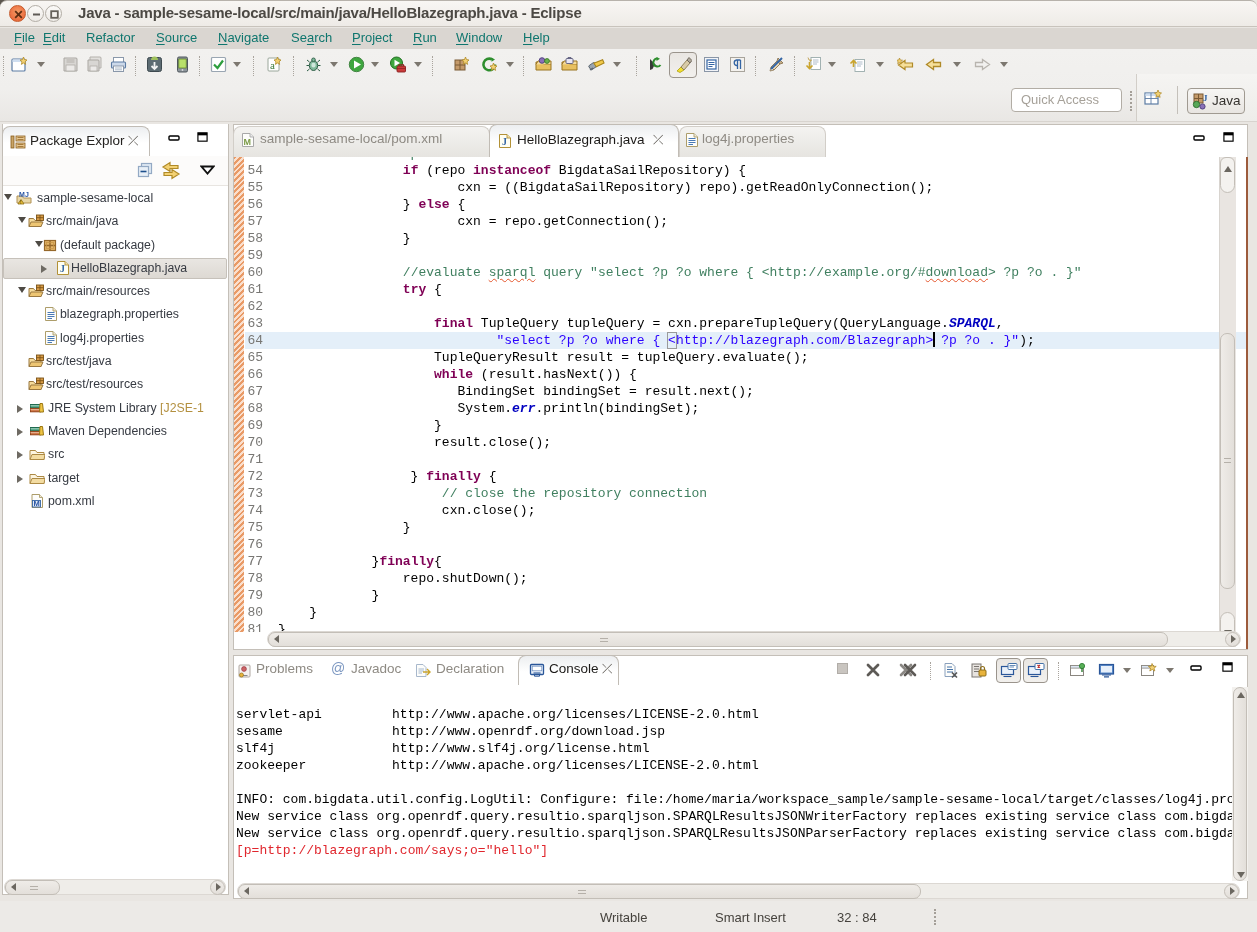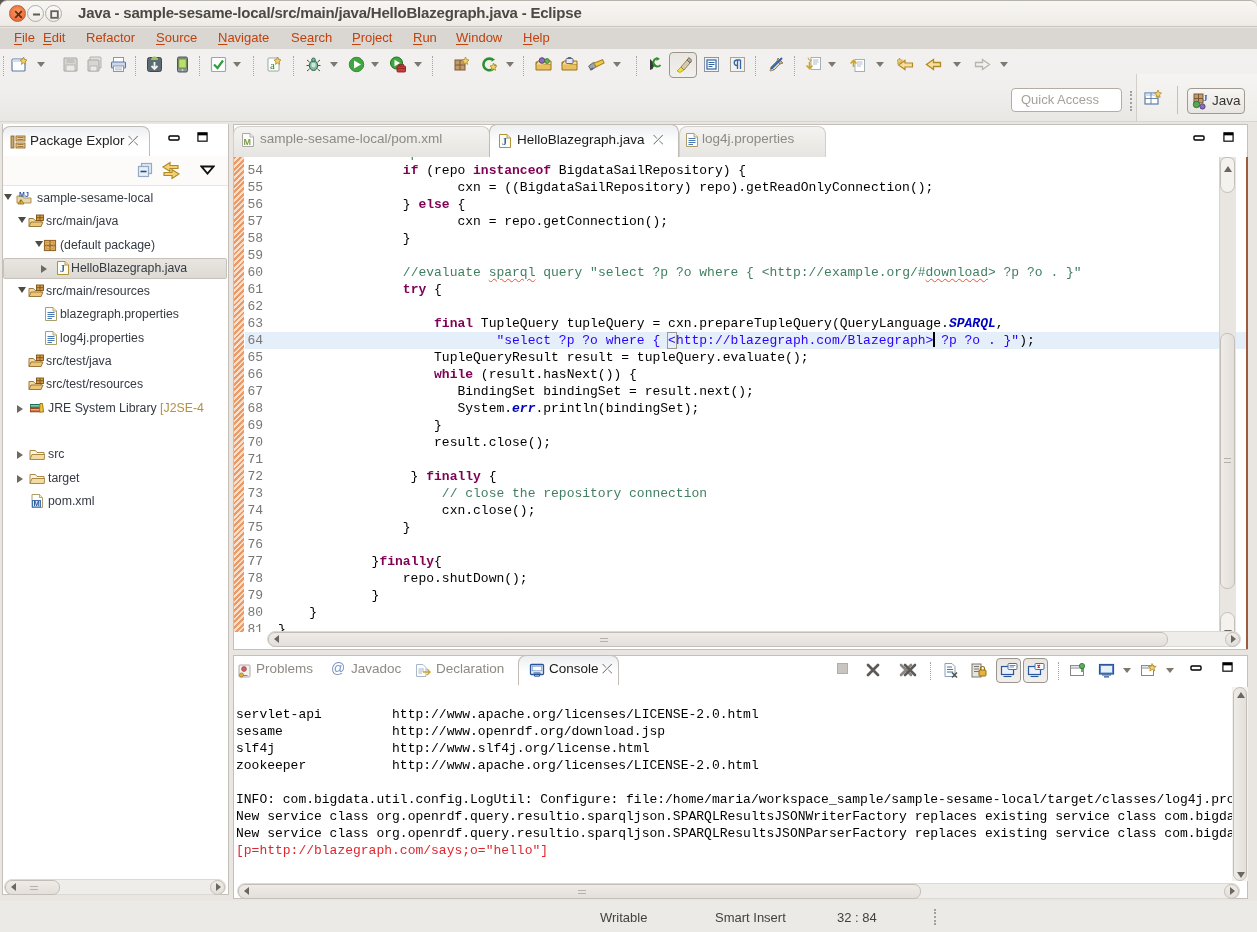--- a/index.html
+++ b/index.html
@@ -15,21 +15,21 @@
   border-radius:7px 7px 0 0; }
 #title-text { left:78px; top:4px; font-size:15px; font-weight:bold; color:#4c4944; letter-spacing:-0.2px;}
 .wbtn { top:5px; width:17px; height:17px; border-radius:50%; }
 #btn-close { left:9px; background:radial-gradient(circle at 50% 40%,#f49d66,#ee7445 60%,#e05f2e); border:1px solid #c55b2d; }
 #btn-min, #btn-max { border:1px solid #b2ada5; background:linear-gradient(#fbfaf8,#eeebe7); }
 #btn-min { left:27px; } #btn-max { left:45px; }
 .wbtn svg { position:absolute; left:2px; top:2px; }
 
 
 #menubar { left:0; top:28px; width:1257px; height:21px; background:#dad6d1; }
-.mitem { position:absolute; top:30px; font-size:13px; color:#c2410c; }
+.mitem { position:absolute; top:30px; font-size:13px; color:#0f766e; }
 .mitem u { text-decoration:underline; text-underline-offset:2px; }
 
 
 #toolbar { left:0; top:49px; width:1257px; height:73px;
   background:linear-gradient(#f2f1ef 0%, #f0efed 55%, #e9e7e4 100%);
   border-bottom:1px solid #d8d4cf; }
 .tsep { position:absolute; top:7px; height:20px; width:0;
   border-left:1px dotted #a9a49d; }
 .ticon { position:absolute; top:7px; width:17px; height:17px; }
 .tdrop { position:absolute; top:13px; width:0; height:0;
@@ -470,21 +470,28 @@
       <svg class="ticn" style="left:28px" viewBox="0 0 16 16">
           <use href="#i-pkgf"></use>
         </svg>
       <span style="position:absolute;left:46px">src/test/resources</span>
     </div>
     <div class="trow" style="left:0;top:397px;width:224px">
       <span class="tw twe" style="left:17px"></span>
       <svg class="ticn" style="left:29px" viewBox="0 0 16 16">
           <use href="#i-lib"></use>
         </svg>
-      <span style="position:absolute;left:48px">JRE System Library <span style="color:#b39040">[J2SE-4</span></span>
+      <span style="position:absolute;left:48px">JRE System Library <span style="color:#b39040">[J2SE-1</span></span>
+    </div>
+    <div class="trow" style="left:0;top:420px;width:224px">
+      <span class="tw twe" style="left:17px"></span>
+      <svg class="ticn" style="left:29px" viewBox="0 0 16 16">
+          <use href="#i-lib"></use>
+        </svg>
+      <span style="position:absolute;left:48px">Maven Dependencies</span>
     </div>
     <div class="trow" style="left:0;top:443px;width:224px">
       <span class="tw twe" style="left:17px"></span>
       <svg class="ticn" style="left:29px" viewBox="0 0 16 16">
           <use href="#i-fold"></use>
         </svg>
       <span style="position:absolute;left:48px">src</span>
     </div>
     <div class="trow" style="left:0;top:467px;width:224px">
       <span class="tw twe" style="left:17px"></span>

